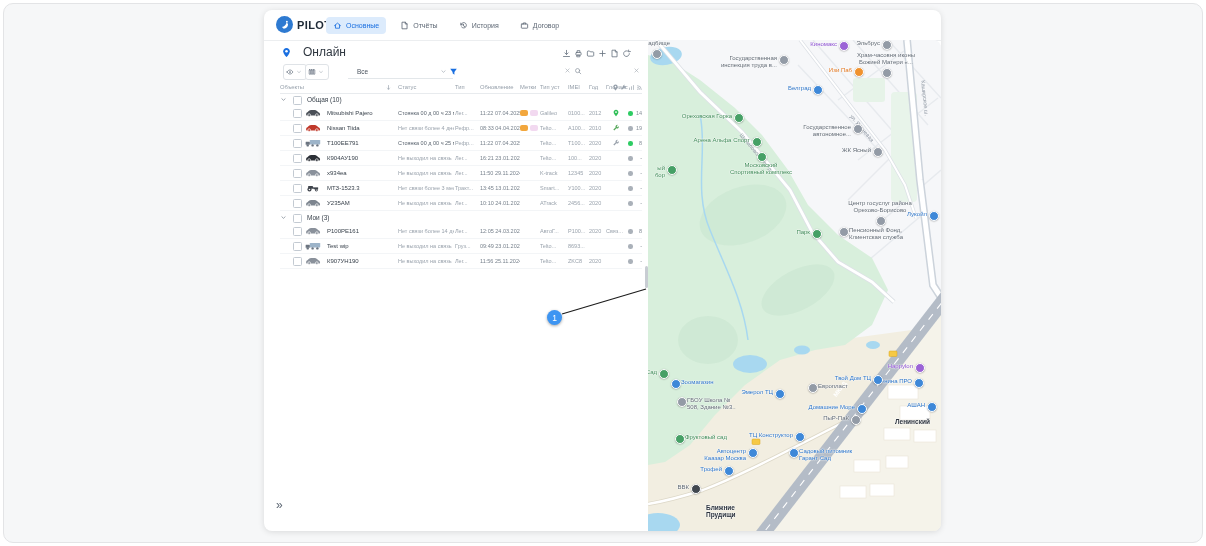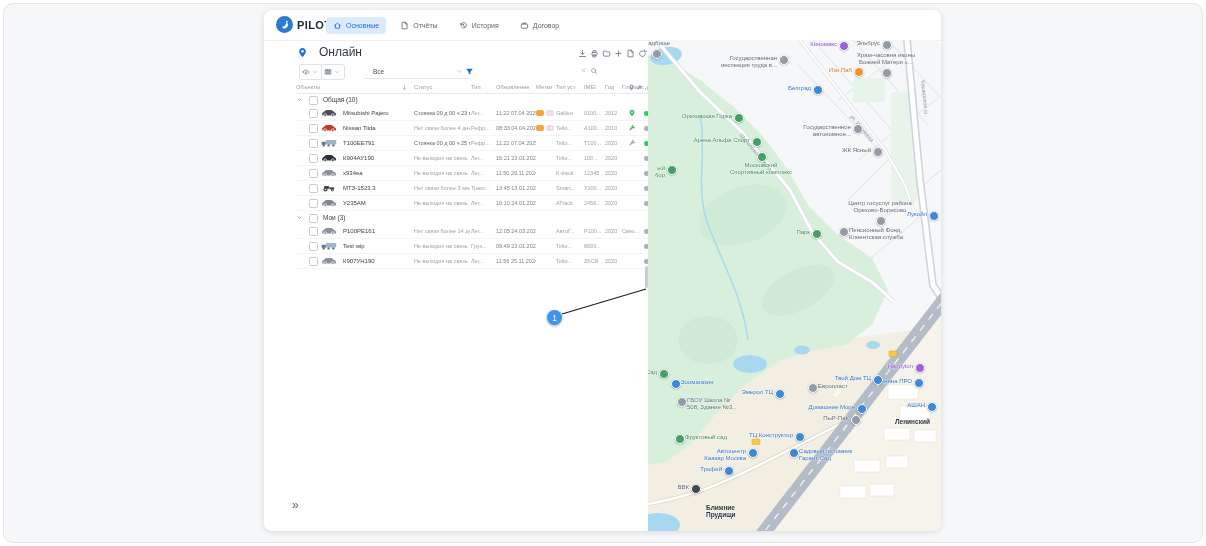--- a/index.html
+++ b/index.html
@@ -16,21 +16,21 @@
   .nav-tabs{position:absolute;left:62px;top:0;height:30px;display:flex;align-items:center;gap:7px}
   .tab{display:flex;align-items:center;gap:4px;font-size:7px;color:#5d6774;padding:4px 7px;border-radius:4px;cursor:pointer;white-space:nowrap}
   .tab.active{background:#dcebfc;color:#1a6fe0}
   .t-ic{width:9px;height:9px;display:inline-block}
   
   .ic{display:inline-block}
   .ic svg{width:100%;height:100%;display:block}
   .ic svg *{stroke:currentColor;fill:none;stroke-width:1.1;stroke-linecap:round;stroke-linejoin:round}
   .ic svg .f{fill:currentColor;stroke:none}
   
-  .panel{position:absolute;left:16px;top:30px;width:384px;height:365px}
+  .panel{position:absolute;left:0;top:30px;width:384px;height:365px}
   .title-pin{position:absolute;left:17px;top:6px;width:11px;height:13px;color:#1a6fe0}
   .panel-title{position:absolute;left:39px;top:5px;font-size:12px;color:#2f3740}
   .toolbar{position:absolute;left:298px;top:9px;display:flex;gap:3px}
   .tbtn{width:9px;height:9px;color:#6a7582;cursor:pointer}
   .fbtn{position:absolute;top:24px;height:14px;border:1px solid #dfe3e7;border-radius:3px;display:flex;align-items:center;gap:2px;padding:0 2px;color:#6a7582;background:#fff;cursor:pointer}
   .fbtn .bic{width:8px;height:8px}
   .fbtn .chv{width:6px;height:6px;color:#9aa3ad}
   .fselect{position:absolute;left:84px;top:24px;width:96px;height:14px;border-bottom:1px solid #e3e7ea;font-size:6.5px;color:#4a535e;display:flex;align-items:center;padding-left:9px;cursor:pointer}
   .fselect .chv{position:absolute;right:6px;width:7px;height:7px;color:#9aa3ad}
   .funnel{position:absolute;left:185px;top:27px;width:9px;height:9px;color:#1a6fe0;cursor:pointer}

